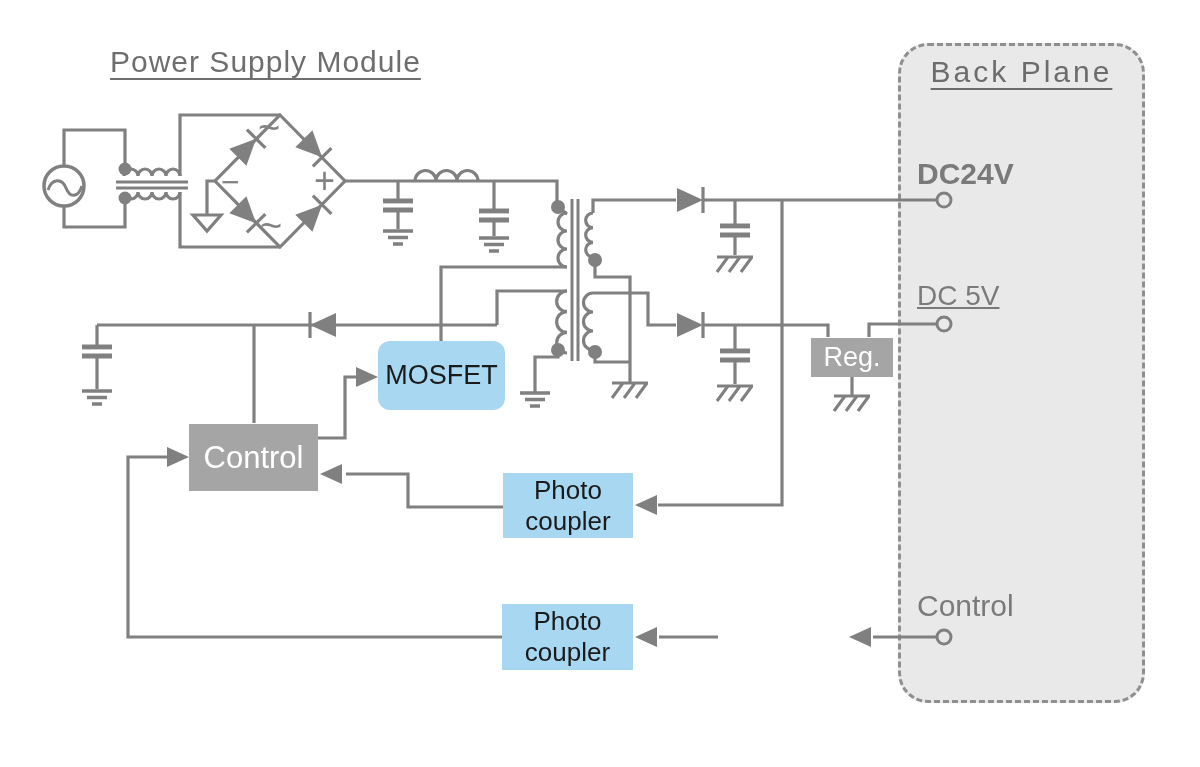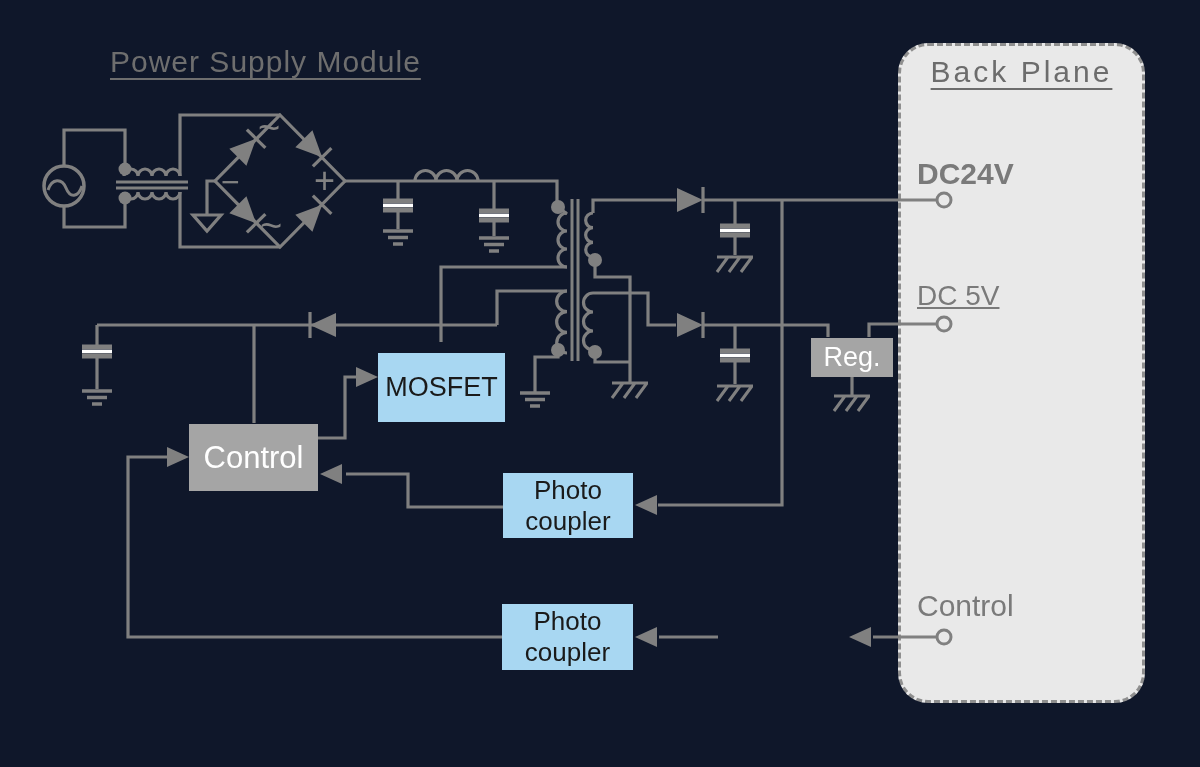--- a/index.html
+++ b/index.html
@@ -1,37 +1,37 @@
 <!DOCTYPE html>
 <html><head>
 <meta charset="utf-8">
 <style>
   html,body{margin:0;padding:0;background:#000;width:1200px;height:767px;overflow:hidden;
     font-family:"Liberation Sans","DejaVu Sans",sans-serif;}
-  .stage{position:relative;width:1200px;height:767px;background:#0f172a;}
+  .stage{position:relative;width:1200px;height:767px;background:#ffffff;}
   svg.circuit{position:absolute;left:0;top:0;}
   
   .backplane{position:absolute;left:898px;top:43px;width:247px;height:660px;
     background:#e9e9e9;border:3px dashed #8f8f8f;border-radius:30px;box-sizing:border-box;}
   .bp-title{position:absolute;left:898px;top:55px;width:247px;text-align:center;
     font-size:30px;font-weight:400;letter-spacing:3px;color:#6c6c6c;}
   .bp-title span{text-decoration:underline;text-underline-offset:6px;text-decoration-thickness:2px;}
   .bp-label{position:absolute;color:#7a7a7a;font-size:30px;}
   
   .page-title{position:absolute;left:110px;top:45px;font-size:30px;color:#6e6e6e;
     letter-spacing:1px;}
   .page-title span{text-decoration:underline;text-underline-offset:6px;text-decoration-thickness:2px;}
   
   .sym{position:absolute;color:#828282;line-height:1;}
   
   .block{position:absolute;display:flex;align-items:center;justify-content:center;
     text-align:center;box-sizing:border-box;}
   .block.blue{background:#a8d7f2;color:#1a1a1a;}
   .block.gray{background:#a5a5a5;color:#ffffff;}
-  .blk-mosfet{left:378px;top:353px;width:127px;height:69px;font-size:27px;}
+  .blk-mosfet{left:378px;top:341px;width:127px;height:69px;font-size:27px;border-radius:12px;}
   .blk-control{left:189px;top:424px;width:129px;height:67px;font-size:31px;}
   .blk-pc1{left:503px;top:473px;width:130px;height:65px;font-size:26px;line-height:31px;}
   .blk-pc2{left:502px;top:604px;width:131px;height:66px;font-size:26px;line-height:31px;}
   .blk-interface{left:718px;top:604px;width:129px;height:66px;font-size:28px;}
   .blk-reg{left:811px;top:338px;width:82px;height:39px;font-size:27px;background:#9c9c9c;}
 </style>
 </head>
 <body>
 
 <div class="stage">

